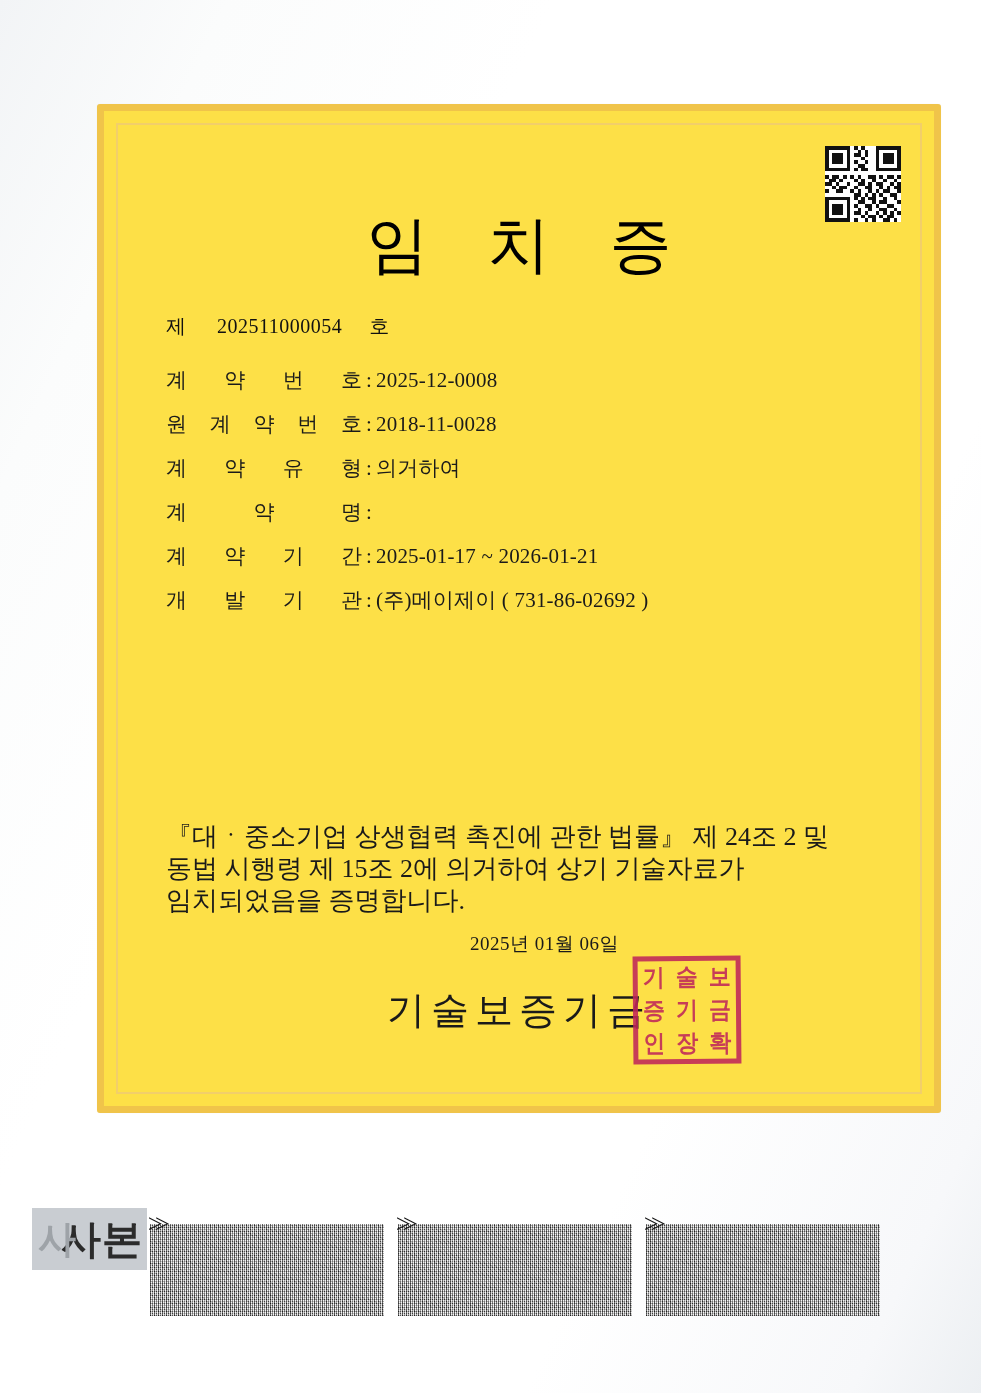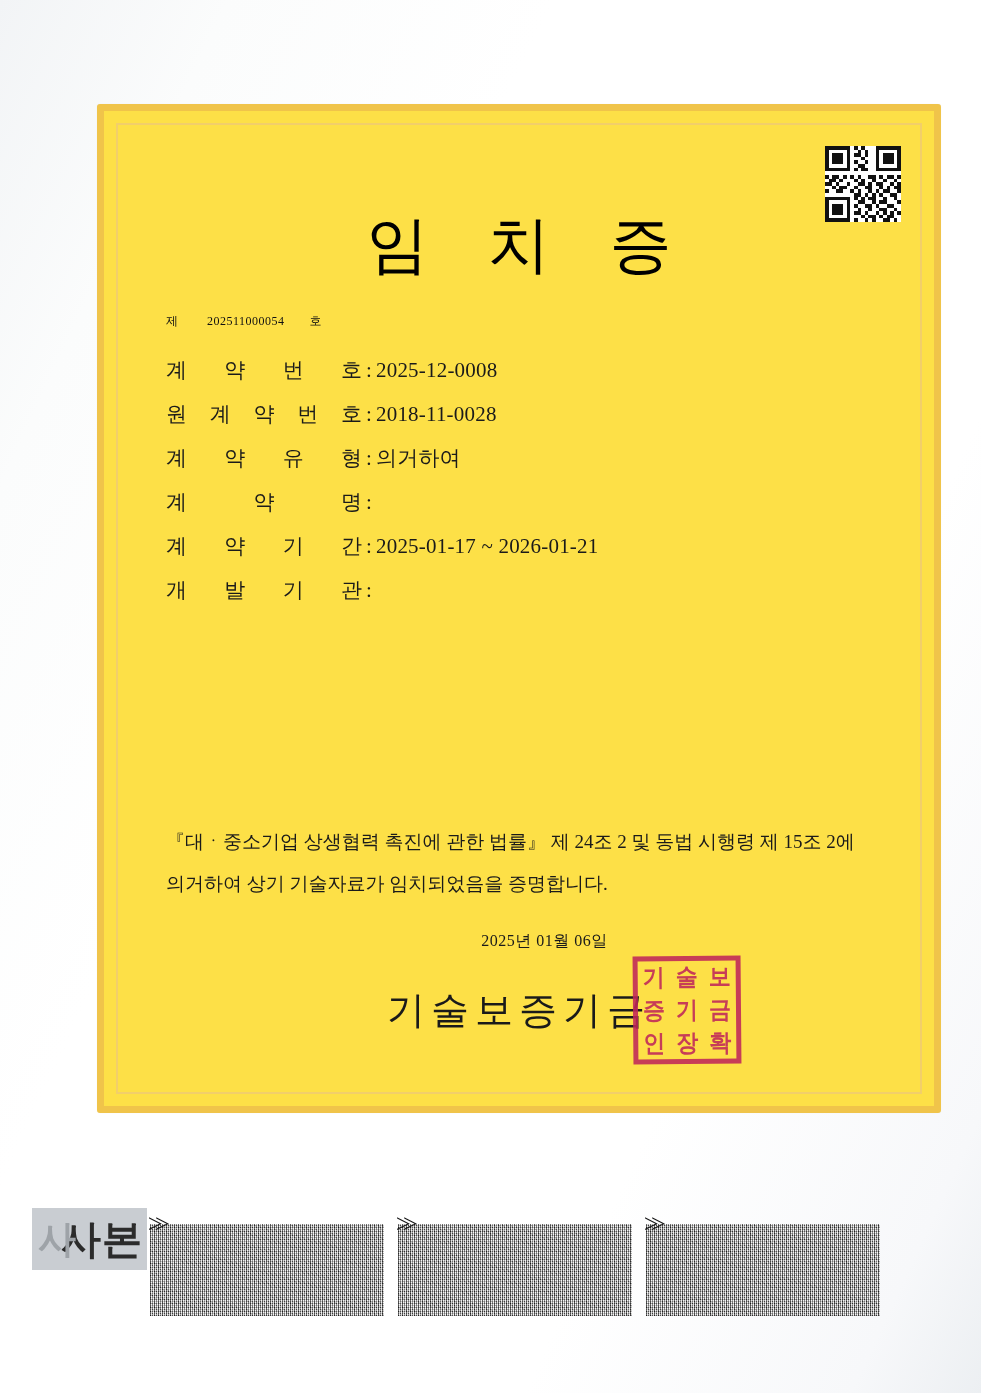--- a/index.html
+++ b/index.html
@@ -72,21 +72,21 @@
   }
 
   
   .fields {
     position: absolute;
     left: 62px;
     top: 202px;
     right: 40px;
   }
   .doc-no {
-    font-size: 12px;
+    font-size: 20px;
     color: #111;
     margin-bottom: 18px;
     white-space: nowrap;
   }
   .doc-no .lbl { letter-spacing: 0; }
   .doc-no .val { margin-left: 26px; letter-spacing: 0.5px; }
   .doc-no .suffix { margin-left: 22px; }
 
   .frow {
     display: flex;
@@ -111,33 +111,33 @@
   .frow .fvalue {
     letter-spacing: 0.2px;
   }
 
   
   .statement {
     position: absolute;
     left: 62px;
     right: 58px;
     top: 710px;
-    font-size: 19px;
-    line-height: 42px;
+    font-size: 26px;
+    line-height: 32px;
     text-align: left;
     word-break: keep-all;
   }
 
   .cert-date {
     position: absolute;
     left: 16px;
     right: 0;
     top: 820px;
     text-align: center;
-    font-size: 16px;
+    font-size: 19px;
     letter-spacing: 0.5px;
     padding-left: 35px;
   }
 
   .issuer-wrap {
     position: absolute;
     left: 0;
     right: 0;
     top: 868px;
     text-align: center;
@@ -416,20 +416,21 @@
     </div>
 
     <div class="frow">
       <span class="flabel">
         <span>개</span>
         <span>발</span>
         <span>기</span>
         <span>관</span>
       </span>
       <span class="fcolon">:</span>
+      <span class="fvalue">(주)메이제이 ( 731-86-02692 )</span>
     </div>
   </div>
 
   <div class="statement">『대ㆍ중소기업 상생협력 촉진에 관한 법률』 제 24조 2 및 동법 시행령 제 15조 2에 의거하여 상기 기술자료가 임치되었음을 증명합니다.</div>
 
   <div class="cert-date">2025년 01월 06일</div>
 
   <div class="issuer-wrap">
     <span class="issuer">기술보증기금</span>
   </div>

